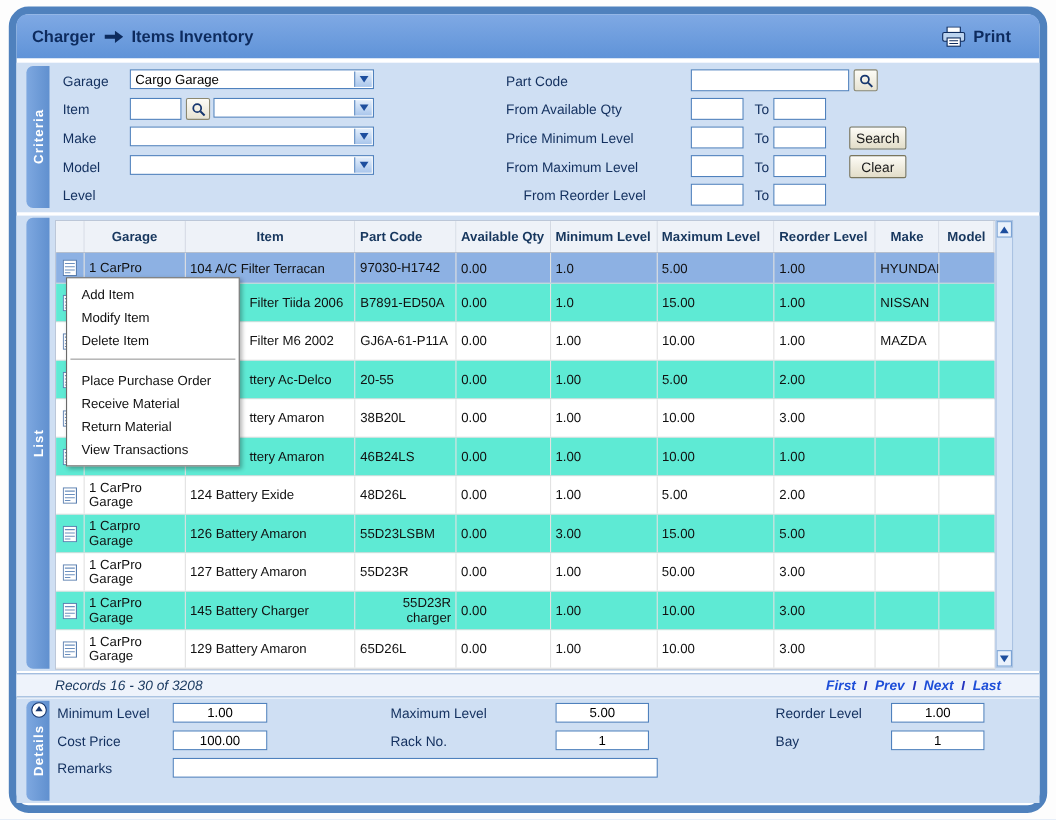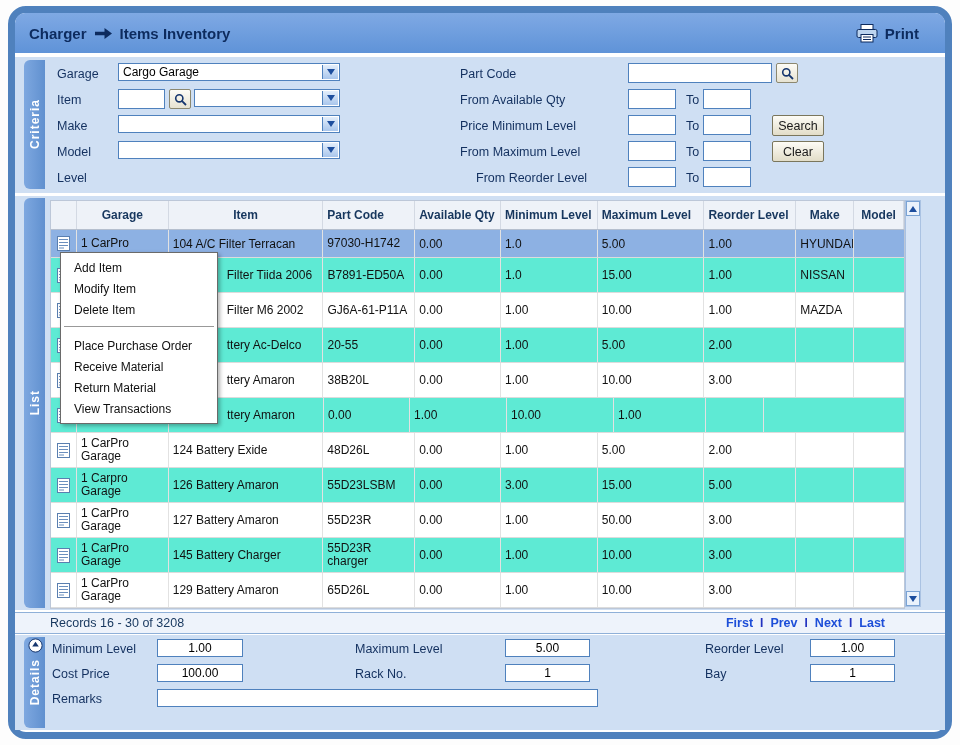--- a/index.html
+++ b/index.html
@@ -63,41 +63,41 @@
   .ctr { justify-content:center; text-align:center; }
   .c0{width:26px;justify-content:center;} .c1{width:92px;} .c2{width:155px;} .c3{width:92px;}
   .c4{width:86px;} .c5{width:97px;} .c6{width:107px;} .c7{width:92px;} .c8{width:58px;}
   .c9{width:50px;border-right:none;}
   .grow.body { height:35px; }
   .grow.first { height:28px; }
   .grow.sel { background:#8db1e3; }
   .grow.alt { background:#5eead4; }
   .garage-cell { flex-direction:column; align-items:flex-start; justify-content:center; line-height:13px; }
   .shift { padding-left:58px; }
-  .wrap { white-space:normal; line-height:13px; }
+  .wrap { white-space:normal; line-height:13px;text-align:right; }
 
   
   .scroll { position:absolute; left:905px; top:200px; width:16px; height:407px; background:#d9e6f7; border:1px solid #aac2e2; }
   .scr-btn { position:absolute; left:0; width:14px; height:15px; background:#eaf2fc; border:1px solid #7ba3d4;
              display:flex; align-items:center; justify-content:center; cursor:pointer; }
   .scr-up { top:0; } .scr-dn { bottom:0; }
   .scr-up::after { content:""; border-left:4px solid transparent; border-right:4px solid transparent; border-bottom:6px solid #1d4e9e; }
   .scr-dn::after { content:""; border-left:4px solid transparent; border-right:4px solid transparent; border-top:6px solid #1d4e9e; }
 
   
   .menu { position:absolute; left:60px; top:252px; width:158px; background:#fff;
           border:1px solid #6a6a6a; box-shadow:2px 2px 4px rgba(0,0,0,.3);
           padding:4px 0; font-size:12px; color:#111; z-index:20; }
   .menu-item { height:21px; display:flex; align-items:center; padding-left:13px; cursor:pointer; }
   .menu-sep { border-top:1px solid #999; margin:6px 3px 8px 3px; }
 
   
   .pagebar { position:absolute; left:15px; top:612px; width:930px; height:22px; background:#eef3fb;
              border-top:1px solid #8fb0d8; border-bottom:1px solid #8fb0d8;
-             display:flex; align-items:center; justify-content:space-between; padding:0 55px 0 35px; }
+             display:flex; align-items:center; justify-content:space-between; padding:0 30px 0 35px;font-style:italic; }
   .records { font-size:12.5px; color:#17375e; }
   .plinks { display:flex; align-items:center; }
   .plink { color:#1d4ed8; font-weight:bold; font-size:12.5px; margin:0 5px; cursor:pointer; }
   .psep { color:#2333c0; font-weight:bold; font-size:12px; margin:0 2px; }
 
   .collapse-btn { position:absolute; left:28px; top:638px; width:15px; height:15px; cursor:pointer; z-index:5; }
 </style>
 </head>
 <body>
 
@@ -319,20 +319,21 @@
             <svg width="13" height="15" viewBox="0 0 13 15">
               <rect x="0.5" y="0.5" width="12" height="14" fill="#fff" stroke="#5a7fb0"></rect>
               <line x1="2" y1="3.5" x2="11" y2="3.5" stroke="#6b8fbe"></line>
               <line x1="2" y1="6.5" x2="11" y2="6.5" stroke="#6b8fbe"></line>
               <line x1="2" y1="9.5" x2="11" y2="9.5" stroke="#6b8fbe"></line>
               <line x1="2" y1="12" x2="7" y2="12" stroke="#6b8fbe"></line>
             </svg>
           </div>
           <div class="gcell c1 garage-cell"></div>
           <div class="gcell c2 shift">ttery Amaron</div>
+          <div class="gcell c3 wrap">46B24LS</div>
           <div class="gcell c4">0.00</div>
           <div class="gcell c5">1.00</div>
           <div class="gcell c6">10.00</div>
           <div class="gcell c7">1.00</div>
           <div class="gcell c8"></div>
           <div class="gcell c9"></div>
         </div>
         <div class="grow body">
           <div class="gcell c0">
             <svg width="13" height="15" viewBox="0 0 13 15">

